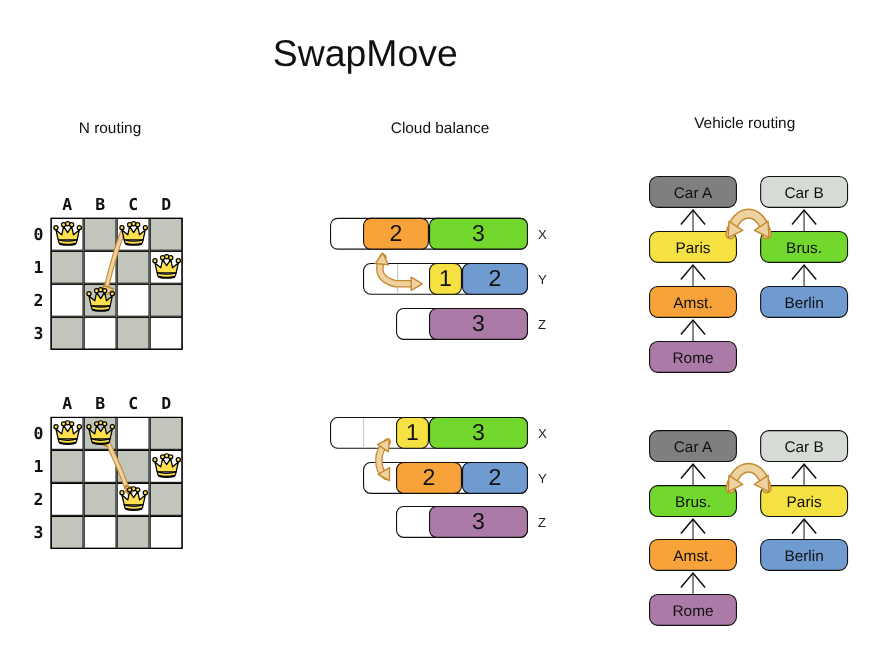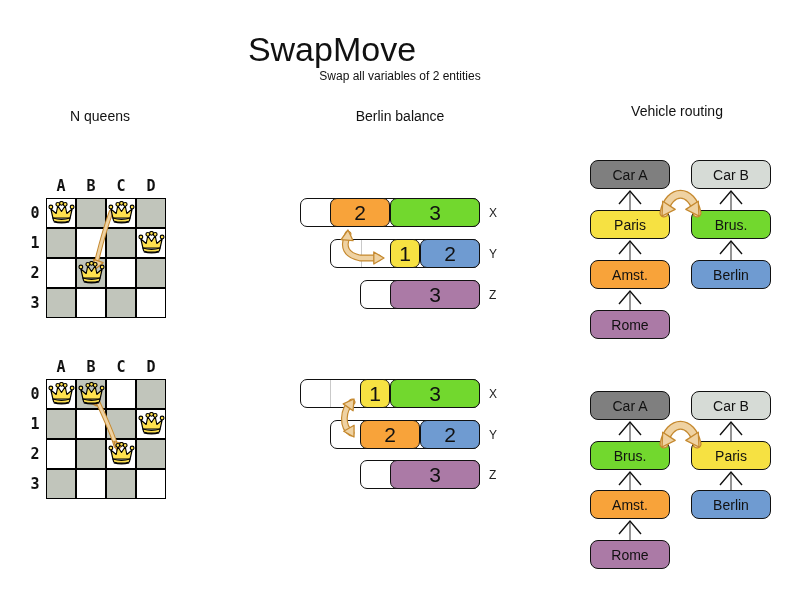--- a/index.html
+++ b/index.html
@@ -61,23 +61,22 @@
   <svg id="svg-mid" class="layer" width="800" height="600">
       <path d="M111 212 C105 229 100 247 96 264" fill="none" stroke="#C5892F" stroke-width="4.8" stroke-linecap="round"></path>
       <path d="M111 212 C105 229 100 247 96 264" fill="none" stroke="#EFD2A2" stroke-width="2.8" stroke-linecap="round"></path>
       <polygon points="95.5,269 93.7,259.3 103.1,262.7" fill="#EFD2A2" stroke="#C5892F" stroke-width="1.3" stroke-linejoin="round"></polygon>
       <path d="M97 400 C104 416 112 432 116 446" fill="none" stroke="#C5892F" stroke-width="4.8" stroke-linecap="round"></path>
       <path d="M97 400 C104 416 112 432 116 446" fill="none" stroke="#EFD2A2" stroke-width="2.8" stroke-linecap="round"></path>
       <polygon points="96,396 96.4,405.9 87.6,401.2" fill="#EFD2A2" stroke="#C5892F" stroke-width="1.3" stroke-linejoin="round"></polygon>
       <polygon points="117,451 113.9,441.6 123.7,443.7" fill="#EFD2A2" stroke="#C5892F" stroke-width="1.3" stroke-linejoin="round"></polygon>
     </svg>
   <div class="title">SwapMove</div>
-  <div class="subtitle">Swap all variables of 2 entities</div>
-  <div class="sec" id="h-nqueens">N queens</div>
-  <div class="sec" id="h-cloud">Berlin balance</div>
+  <div class="sec" id="h-nqueens">N routing</div>
+  <div class="sec" id="h-cloud">Cloud balance</div>
   <div class="sec" id="h-vehicle">Vehicle routing</div>
   <svg id="svg-top" class="layer" width="800" height="600">
       <path d="M348 234 C342 247 346 255 360 258 L378 258" fill="none" stroke="#C5892F" stroke-width="6.8" stroke-linecap="round"></path>
       <path d="M348 234 C342 247 346 255 360 258 L378 258" fill="none" stroke="#EFD2A2" stroke-width="4.5" stroke-linecap="round"></path>
       <polygon points="348,230 353.1,240.7 341.1,239.6" fill="#EFD2A2" stroke="#C5892F" stroke-width="1.3" stroke-linejoin="round"></polygon>
       <polygon points="384,258 373.8,264.0 373.8,252.0" fill="#EFD2A2" stroke="#C5892F" stroke-width="1.3" stroke-linejoin="round"></polygon>
       <path d="M352 402 C342 410 342 427 351 433" fill="none" stroke="#C5892F" stroke-width="6.8" stroke-linecap="round"></path>
       <path d="M352 402 C342 410 342 427 351 433" fill="none" stroke="#EFD2A2" stroke-width="4.5" stroke-linecap="round"></path>
       <polygon points="354,399 353.1,410.8 343.2,403.9" fill="#EFD2A2" stroke="#C5892F" stroke-width="1.3" stroke-linejoin="round"></polygon>
       <polygon points="354,437 343.7,431.2 354.1,425.2" fill="#EFD2A2" stroke="#C5892F" stroke-width="1.3" stroke-linejoin="round"></polygon>

